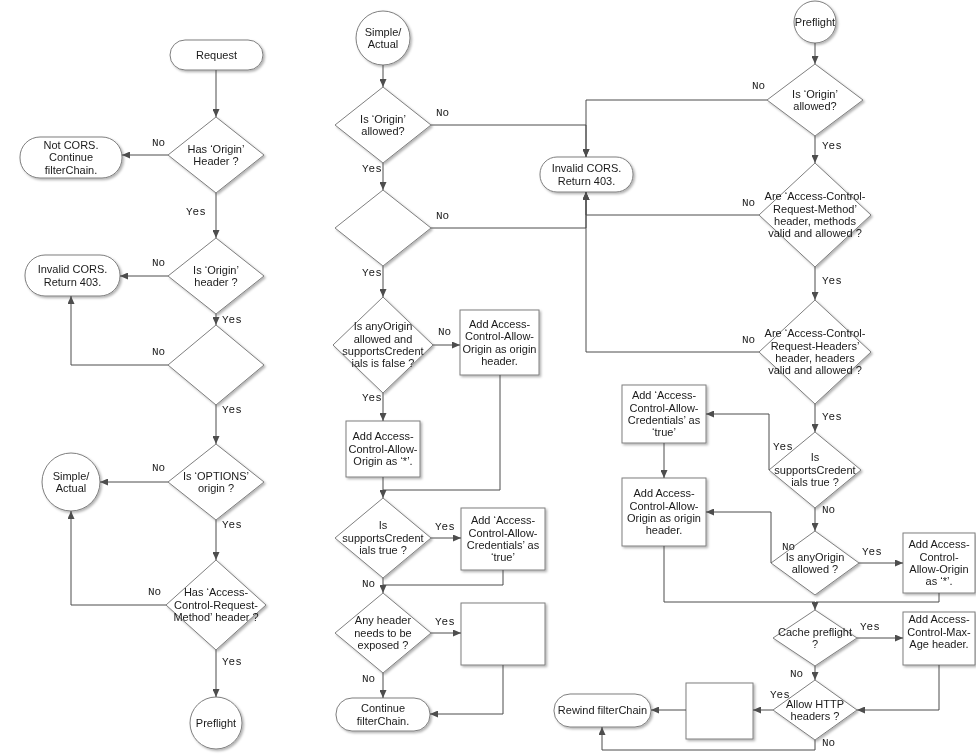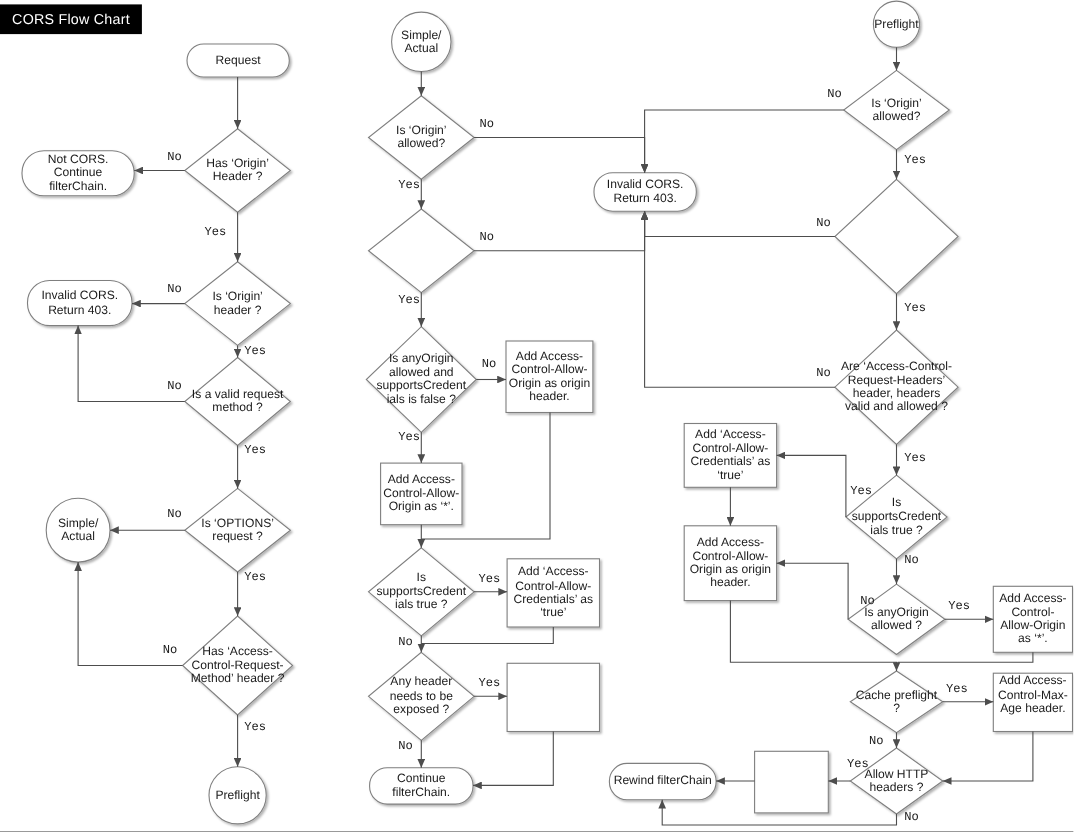--- a/index.html
+++ b/index.html
@@ -120,39 +120,39 @@
     <path d="M503,570 V585 H383"></path>
     <path d="M939,593 V602 H816"></path>
   </g>
 </svg>
 
 <div class="nl" style="left:170px;top:40px;width:93px;height:30px">Request</div>
 <div class="nl" style="left:176px;top:123px;width:80px;height:64px">Has ‘Origin’ Header ?</div>
 <div class="nl" style="left:24px;top:139px;width:94px;height:37px">Not CORS. Continue filterChain.</div>
 <div class="nl" style="left:176px;top:244px;width:80px;height:64px">Is ‘Origin’ header ?</div>
 <div class="nl" style="left:30px;top:257px;width:85px;height:37px">Invalid CORS. Return 403.</div>
-<div class="nl" style="left:174px;top:331px;width:84px;height:68px">Is a valid request method ?</div>
 <div class="nl" style="left:41px;top:453px;width:60px;height:58px">Simple/ Actual</div>
-<div class="nl" style="left:176px;top:450px;width:80px;height:64px">Is ‘OPTIONS’ request ?</div>
+<div class="nl" style="left:176px;top:450px;width:80px;height:64px">Is ‘OPTIONS’ origin ?</div>
 <div class="nl" style="left:172px;top:566px;width:88px;height:78px">Has ‘Access-Control-Request-Method’ header ?</div>
 <div class="nl" style="left:190px;top:697px;width:52px;height:52px">Preflight</div>
 
 <div class="nl" style="left:353px;top:11px;width:60px;height:54px">Simple/ Actual</div>
 <div class="nl" style="left:341px;top:93px;width:84px;height:64px">Is ‘Origin’ allowed?</div>
 <div class="nl" style="left:542px;top:159px;width:89px;height:31px">Invalid CORS. Return 403.</div>
 <div class="nl" style="left:337px;top:301px;width:92px;height:88px">Is anyOrigin allowed and supportsCredent ials is false ?</div>
 <div class="nl" style="left:462px;top:312px;width:75px;height:61px">Add Access-Control-Allow-Origin as origin header.</div>
 <div class="nl" style="left:348px;top:423px;width:70px;height:52px">Add Access-Control-Allow-Origin as ‘*’.</div>
 <div class="nl" style="left:339px;top:504px;width:88px;height:68px">Is supportsCredent ials true ?</div>
 <div class="nl" style="left:463px;top:510px;width:80px;height:58px">Add ‘Access-Control-Allow-Credentials’ as ‘true’</div>
 <div class="nl" style="left:339px;top:599px;width:88px;height:68px">Any header needs to be exposed ?</div>
 <div class="nl" style="left:338px;top:700px;width:90px;height:29px">Continue filterChain.</div>
 
 <div class="nl" style="left:787px;top:0px;width:56px;height:44px">Preflight</div>
 <div class="nl" style="left:773px;top:70px;width:84px;height:60px">Is ‘Origin’ allowed?</div>
+<div class="nl" style="left:763px;top:171px;width:104px;height:88px">Are ‘Access-Control-Request-Method’ header, methods  valid and allowed ?</div>
 <div class="nl" style="left:763px;top:308px;width:104px;height:88px">Are ‘Access-Control-Request-Headers’ header, headers valid and allowed ?</div>
 <div class="nl" style="left:624px;top:387px;width:80px;height:54px">Add ‘Access-Control-Allow-Credentials’ as ‘true’</div>
 <div class="nl" style="left:771px;top:438px;width:88px;height:64px">Is supportsCredent ials true ?</div>
 <div class="nl" style="left:624px;top:480px;width:80px;height:64px">Add Access-Control-Allow-Origin as origin header.</div>
 <div class="nl" style="left:773px;top:537px;width:84px;height:52px">Is anyOrigin allowed ?</div>
 <div class="nl" style="left:905px;top:535px;width:68px;height:56px">Add Access-Control-Allow-Origin as ‘*’.</div>
 <div class="nl" style="left:775px;top:616px;width:80px;height:44px">Cache preflight ?</div>
 <div class="nl" style="left:905px;top:614px;width:68px;height:36px">Add Access-Control-Max-Age header.</div>
 <div class="nl" style="left:775px;top:688px;width:80px;height:44px">Allow HTTP headers ?</div>
 <div class="nl" style="left:556px;top:696px;width:93px;height:29px">Rewind filterChain</div>
@@ -187,14 +187,13 @@
 <div class="el" style="left:822px;top:411px">Yes</div>
 <div class="el" style="left:773px;top:441px">Yes</div>
 <div class="el" style="left:822px;top:504px">No</div>
 <div class="el" style="left:782px;top:541px">No</div>
 <div class="el" style="left:862px;top:546px">Yes</div>
 <div class="el" style="left:860px;top:621px">Yes</div>
 <div class="el" style="left:790px;top:668px">No</div>
 <div class="el" style="left:770px;top:689px">Yes</div>
 <div class="el" style="left:822px;top:737px">No</div>
 
-<div class="title">CORS Flow Chart</div>
 </div>
 
 </body></html>

